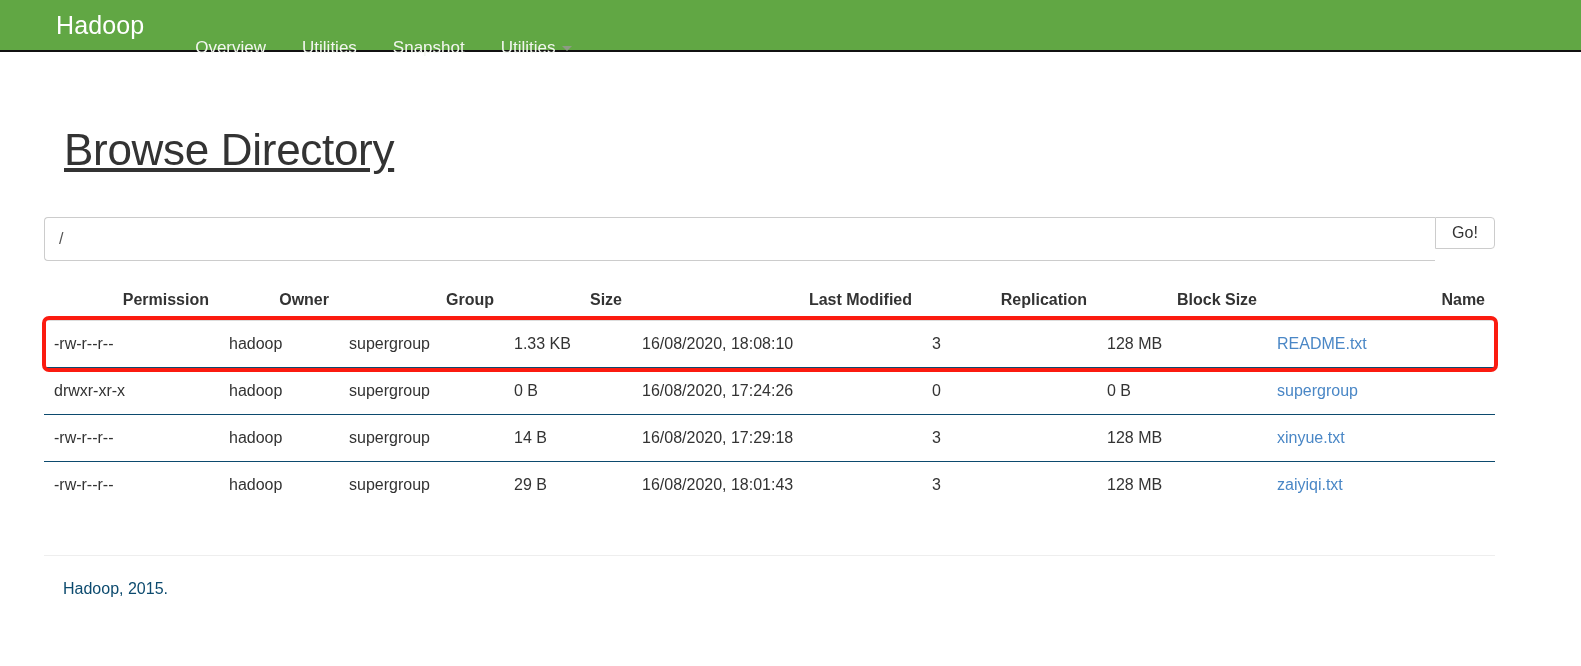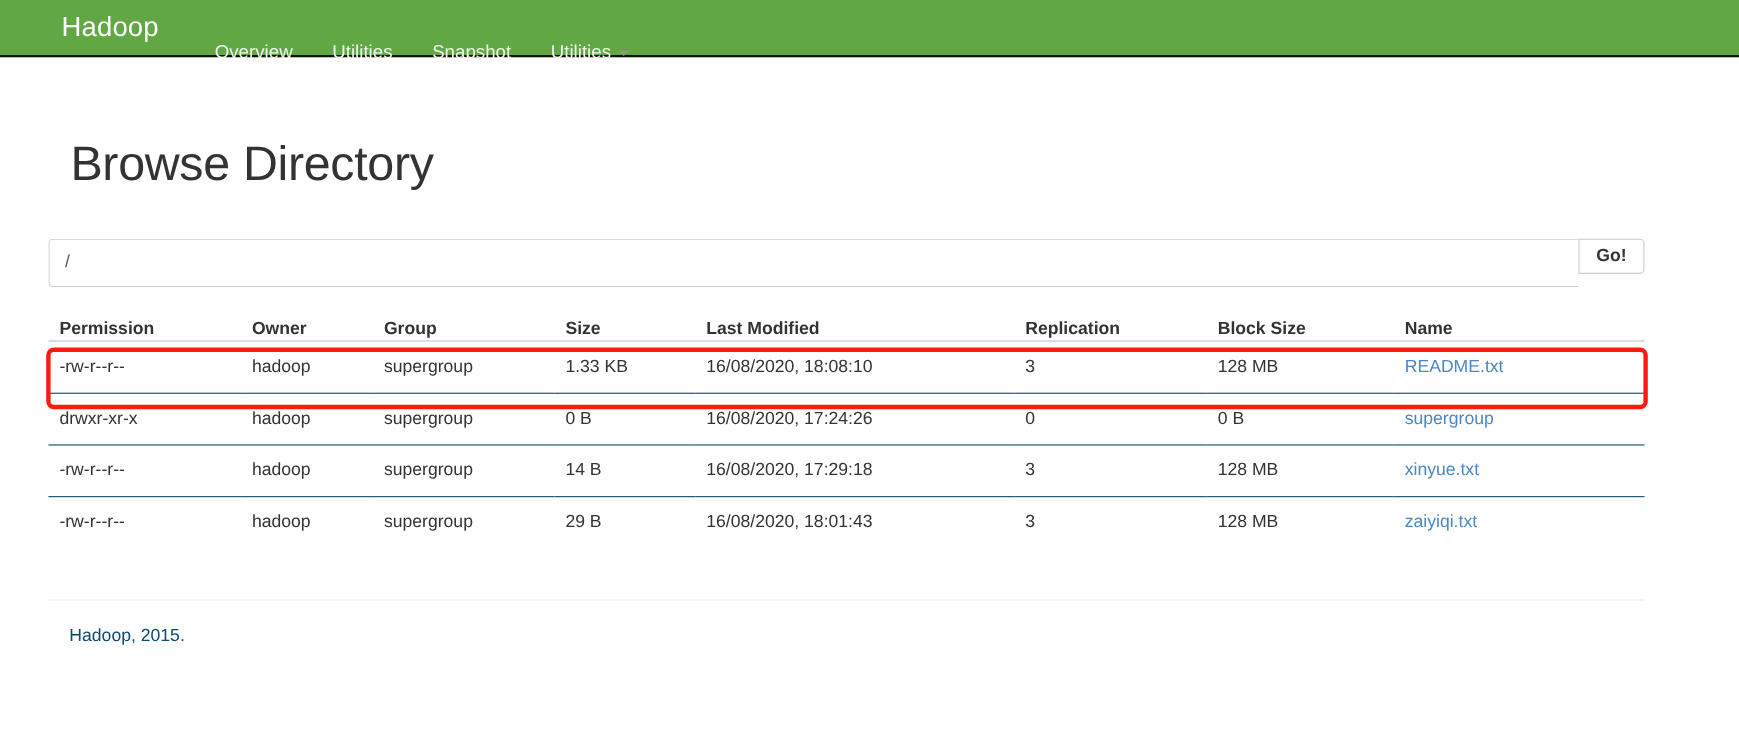--- a/index.html
+++ b/index.html
@@ -66,20 +66,21 @@
   .container {
     padding: 0 44px;
   }
   .page-title {
     font-size: 44px;
     font-weight: normal;
     color: #333333;
     margin: 74px 0 0 20px;
     line-height: 1.1;
     letter-spacing: -0.3px;
+    text-decoration: underline;
   }
 
   
   .input-group {
     display: flex;
     margin: 43px 0 0 0;
     width: 1451px;
     height: 44px;
   }
   .path-input {
@@ -100,39 +101,38 @@
     height: 32px;
     min-width: 60px;
     padding: 6px 15px;
     font-size: 16px;
     font-family: "Liberation Sans", sans-serif;
     color: #333333;
     background: #ffffff;
     border: 1px solid #cccccc;
     border-radius: 0 4px 4px 0;
     cursor: pointer;
-    font-weight: bold;
   }
 
   
   .table-wrap {
     position: relative;
     margin: 22px 0 0 0;
     width: 1451px;
   }
   table.files {
     width: 100%;
     border-collapse: collapse;
     font-size: 16px;
   }
   table.files th {
-    text-align: left;
+    text-align: right;
     font-weight: bold;
     color: #333333;
-    padding: 8px 10px 0 10px;
+    padding: 8px 10px 10px 10px;
     border-bottom: 2px solid #dddddd;
     white-space: nowrap;
   }
   table.files td {
     padding: 14px 10px;
     border-top: 1px solid #0c4a6e;
     color: #333333;
     white-space: nowrap;
     vertical-align: middle;
   }

